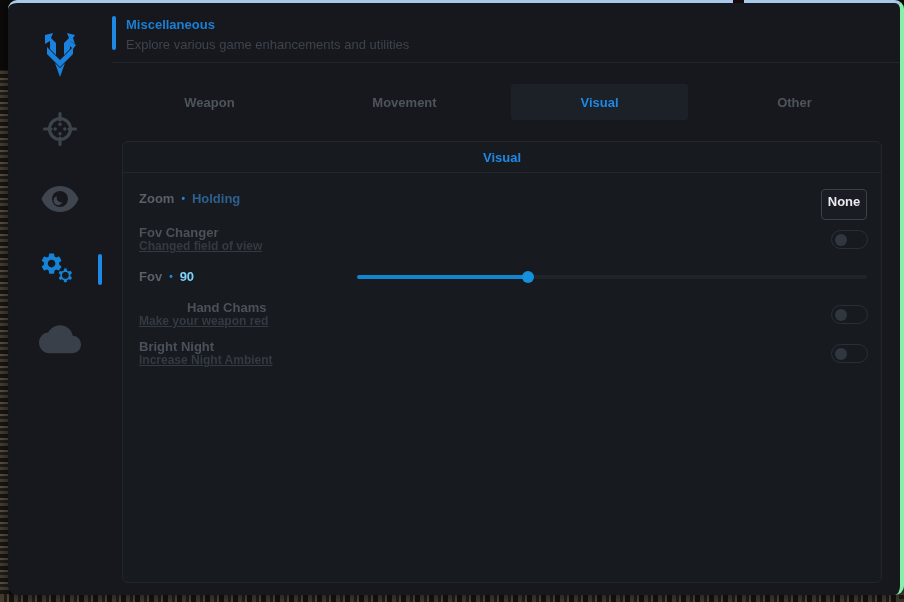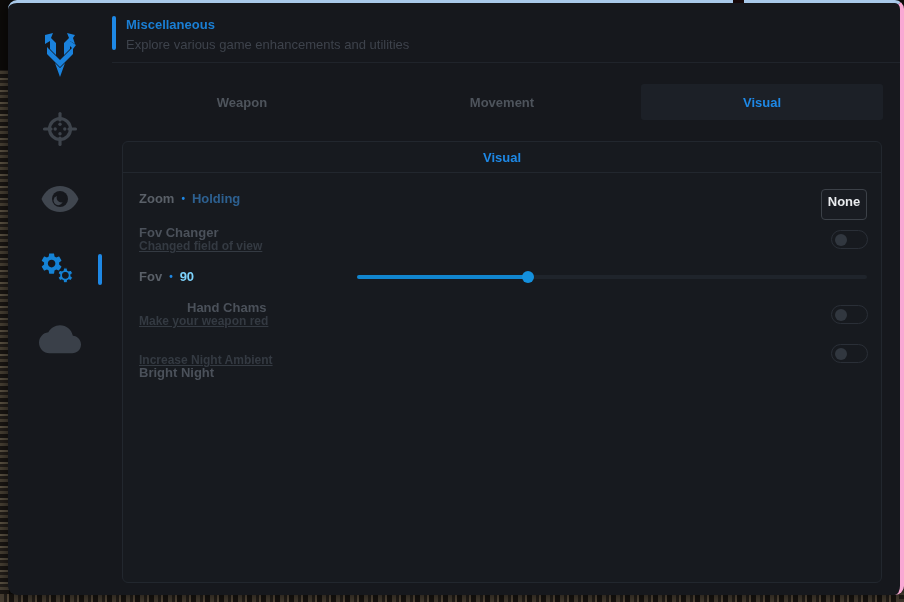--- a/index.html
+++ b/index.html
@@ -15,21 +15,21 @@
     background:repeating-linear-gradient(0deg,#484034 0 3px,#241f1a 3px 6px,#5a5142 6px 8px,#1a1613 8px 12px); }
   .bg-bottom{ left:0; bottom:0; width:904px; height:8px;
     background:repeating-linear-gradient(90deg,#453c30 0 4px,#221d18 4px 7px,#55493a 7px 9px,#17130f 9px 14px); }
   .bg-right { right:0; top:120px; width:5px; height:482px;
     background:repeating-linear-gradient(0deg,#3e362c 0 3px,#201b16 3px 7px,#4a4034 7px 9px); }
 
   .window {
     position:absolute; left:8px; top:0; width:896px; height:595px; z-index:1;
     background:#16181d;
     border-top:3px solid #a9c9ea;
-    border-right:4px solid #f9a8d4;
+    border-right:4px solid #86efac;
     border-radius:9px;
     box-shadow:0 0 14px rgba(0,0,0,.65);
   }
   .notch { position:absolute; left:725px; top:-3px; width:11px; height:3px; background:#17090a; }
 
   
   .sidebar { position:absolute; left:0; top:0; width:104px; height:100%; }
   .side-item { position:absolute; left:0; width:104px; display:flex; justify-content:center; align-items:center; }
   .si-logo   { top:28px;  height:48px; }
   .si-aim    { top:108px; height:36px; }
@@ -152,20 +152,21 @@
 
   <div class="accent-bar"></div>
   <div class="hdr-title">Miscellaneous</div>
   <div class="hdr-sub">Explore various game enhancements and utilities</div>
   <div class="hdr-sep"></div>
 
   <div class="tabs">
     <div class="tab">Weapon</div>
     <div class="tab">Movement</div>
     <div class="tab active">Visual</div>
+    <div class="tab">Other</div>
   </div>
 
   <div class="panel">
     <div class="panel-title">Visual</div>
 
     <div class="row-label lab-lite" style="top:50px;">
       <span>Zoom</span><span class="bullet">•</span><span class="mode-val">Holding</span>
     </div>
     <div class="keybind-btn">None</div>
 
@@ -183,19 +184,19 @@
       <div class="fill" style="width: 33.5%;"></div>
       <div class="thumb" style="left: calc(33.5% - 6px);"></div>
     </div>
 
     <div class="row-label" style="top:159px;margin-left:48px;">Hand Chams</div>
     <div class="row-desc" style="top:173px;">Make your weapon red</div>
     <div class="toggle tg-2">
         <div class="knob"></div>
       </div>
 
-    <div class="row-label" style="top:198px;margin-top:26px;">Bright Night</div>
+    <div class="row-label" style="top:198px;">Bright Night</div>
     <div class="row-desc" style="top:212px;">Increase Night Ambient</div>
     <div class="toggle tg-3">
         <div class="knob"></div>
       </div>
   </div>
 </div>
 
 </body></html>

